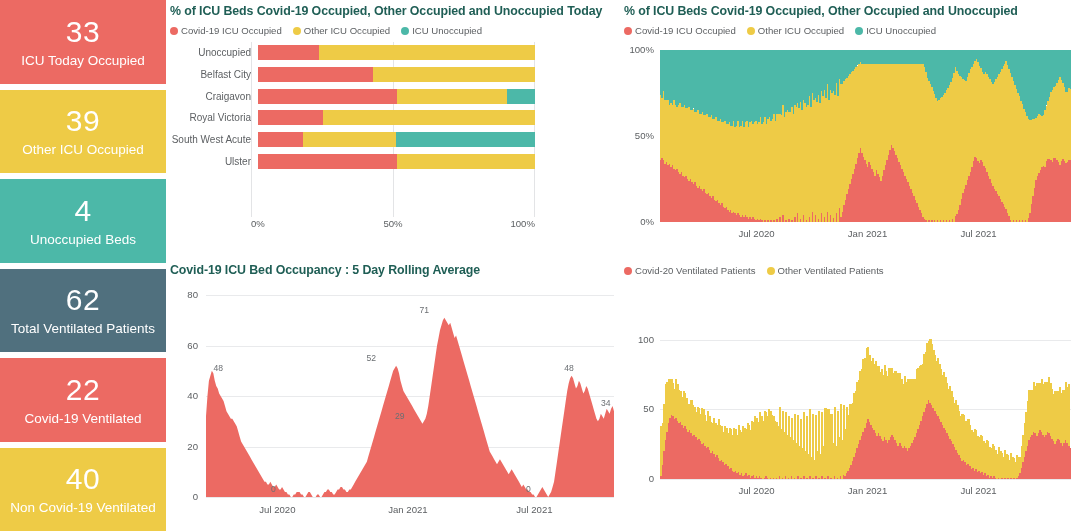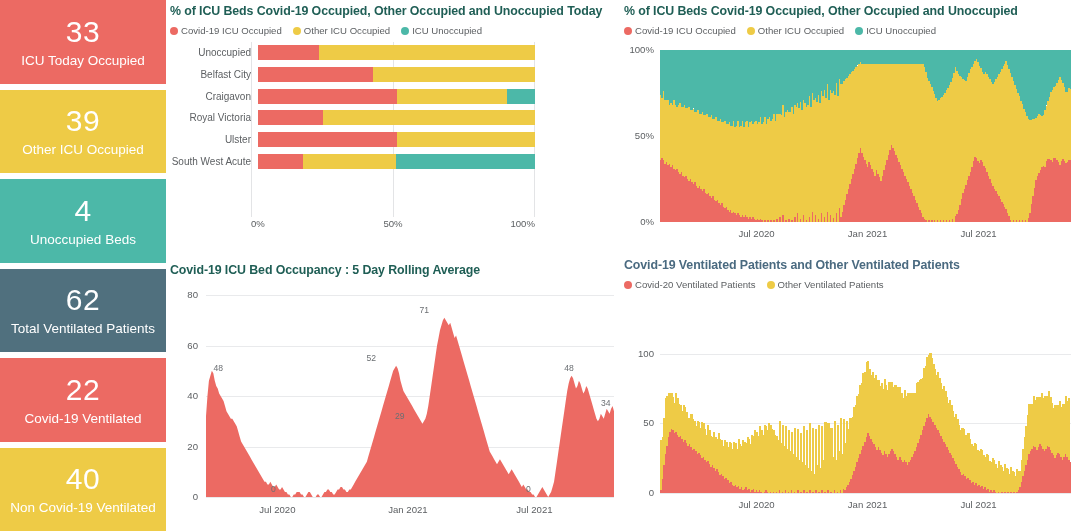--- a/index.html
+++ b/index.html
@@ -137,32 +137,32 @@
           </div>
         </div>
         <div class="hbar-row">
           <div class="hbar-cat">Royal Victoria</div>
           <div class="hbar-track">
             <div class="hbar-seg" style="width: 23.6%; background: rgb(236, 106, 99);"></div>
             <div class="hbar-seg" style="width: 76.4%; background: rgb(238, 203, 70);"></div>
           </div>
         </div>
         <div class="hbar-row">
-          <div class="hbar-cat">Ulster</div>
-          <div class="hbar-track">
-            <div class="hbar-seg" style="width: 50%; background: rgb(236, 106, 99);"></div>
-            <div class="hbar-seg" style="width: 50%; background: rgb(238, 203, 70);"></div>
-          </div>
-        </div>
-        <div class="hbar-row">
           <div class="hbar-cat">South West Acute</div>
           <div class="hbar-track">
             <div class="hbar-seg" style="width: 16.4%; background: rgb(236, 106, 99);"></div>
             <div class="hbar-seg" style="width: 33.6%; background: rgb(238, 203, 70);"></div>
             <div class="hbar-seg" style="width: 50%; background: rgb(76, 184, 168);"></div>
+          </div>
+        </div>
+        <div class="hbar-row">
+          <div class="hbar-cat">Ulster</div>
+          <div class="hbar-track">
+            <div class="hbar-seg" style="width: 50%; background: rgb(236, 106, 99);"></div>
+            <div class="hbar-seg" style="width: 50%; background: rgb(238, 203, 70);"></div>
           </div>
         </div>
       </div>
   </div>
   <div id="hbar-axis">
       <div class="hbar-tick" style="left: 0px;">0%</div>
       <div class="hbar-tick" style="left: 50%; transform: translateX(-50%);">50%</div>
       <div class="hbar-tick" style="right: 0px;">100%</div>
     </div>
 </div>
@@ -1557,21 +1557,20 @@
       <div class="dlabel" style="left: 201.24px; top: 69.7px;">52</div>
       <div class="dlabel" style="left: 229.8px; top: 127.775px;">29</div>
       <div class="dlabel" style="left: 254.28px; top: 21.725px;">71</div>
       <div class="dlabel" style="left: 358.32px; top: 201px;">0</div>
       <div class="dlabel" style="left: 399.12px; top: 79.8px;">48</div>
       <div class="dlabel" style="left: 435.84px; top: 115.15px;">34</div>
     </div>
 </div>
 
 <div class="panel" id="panel-vent" style="left:624px;top:258px;width:452px;height:273px;">
-  <div class="panel-title" style="color:#4A6A80;">Covid-19 Ventilated Patients and Other Ventilated Patients</div>
   <div class="legend" id="vent-legend">
       <div class="legend-item">
         <span class="legend-dot" style="background: rgb(236, 106, 99);"></span>
         <span class="legend-text">Covid-20 Ventilated Patients</span>
       </div>
       <div class="legend-item">
         <span class="legend-dot" style="background: rgb(238, 203, 70);"></span>
         <span class="legend-text">Other Ventilated Patients</span>
       </div>
     </div>

